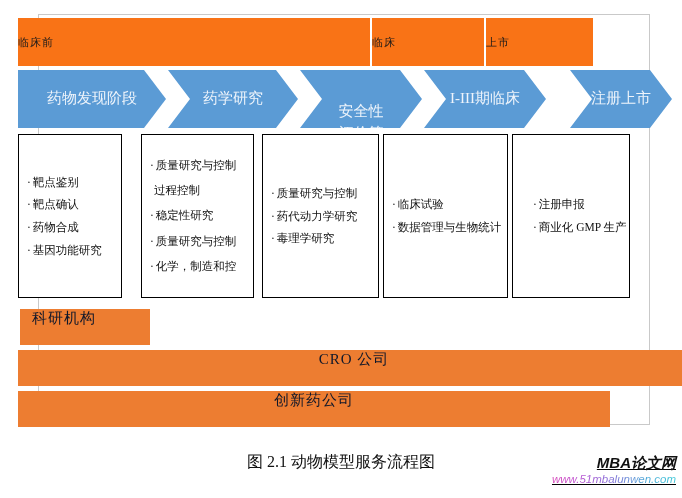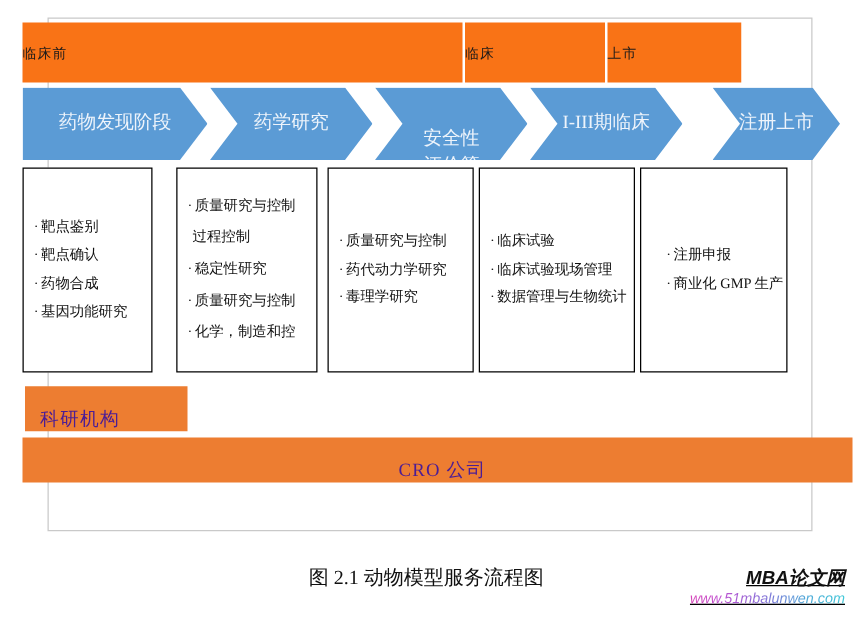--- a/index.html
+++ b/index.html
@@ -99,22 +99,22 @@
     margin:5px 0;
     white-space:nowrap;
   }
   .b1 .bullet{margin:6px 0;line-height:1.15;}
   .bullet .dot{margin-right:2px;}
 
   
   .org-bar{
     position:absolute;
     background:#ED7D31;
-    color:#4c1d95;
-    display:flex;align-items:flex-end;justify-content:center;
+    color:#0f172a;
+    display:flex;align-items:flex-start;justify-content:center;
     font-size:15px;
     letter-spacing:1px;
   }
   .bar-inst{
     left:20px;top:309px;width:118px;height:36px;
     justify-content:flex-start;padding-left:12px;
   }
   .bar-cro{ left:18px;top:350px;width:672px;height:36px;}
   .bar-innov{left:18px;top:391px;width:592px;height:36px;}
 
@@ -210,37 +210,39 @@
     </div>
 
     <div class="dbox b2">
       <div class="bullet"><span class="dot">·</span><span>质量研究与控制</span></div>
       <div class="bullet"><span class="dot">·</span><span>药代动力学研究</span></div>
       <div class="bullet"><span class="dot">·</span><span>毒理学研究</span></div>
     </div>
 
     <div class="dbox b3">
       <div class="bullet"><span class="dot">·</span><span>临床试验</span></div>
-      <div class="bullet"><span class="dot">·</span><span>临床试验现场管理</span></div>
       <div class="bullet"><span class="dot">·</span><span>数据管理与生物统计</span></div>
     </div>
 
     <div class="dbox b4">
       <div class="bullet"><span class="dot">·</span><span>注册申报</span></div>
       <div class="bullet"><span class="dot">·</span><span>商业化 GMP 生产</span></div>
     </div>
 
   </div>
 
   <div class="org-bar bar-inst">
     <span>科研机构</span>
   </div>
   <div class="org-bar bar-cro">
     <span>CRO 公司</span>
   </div>
+  <div class="org-bar bar-innov">
+    <span>创新药公司</span>
+  </div>
 
   <div class="caption">图 2.1 动物模型服务流程图</div>
 
   <div class="watermark">
     <div class="wm-title">MBA论文网</div>
     <div class="wm-url">www.51mbalunwen.com</div>
   </div>
 
 </div>
 

